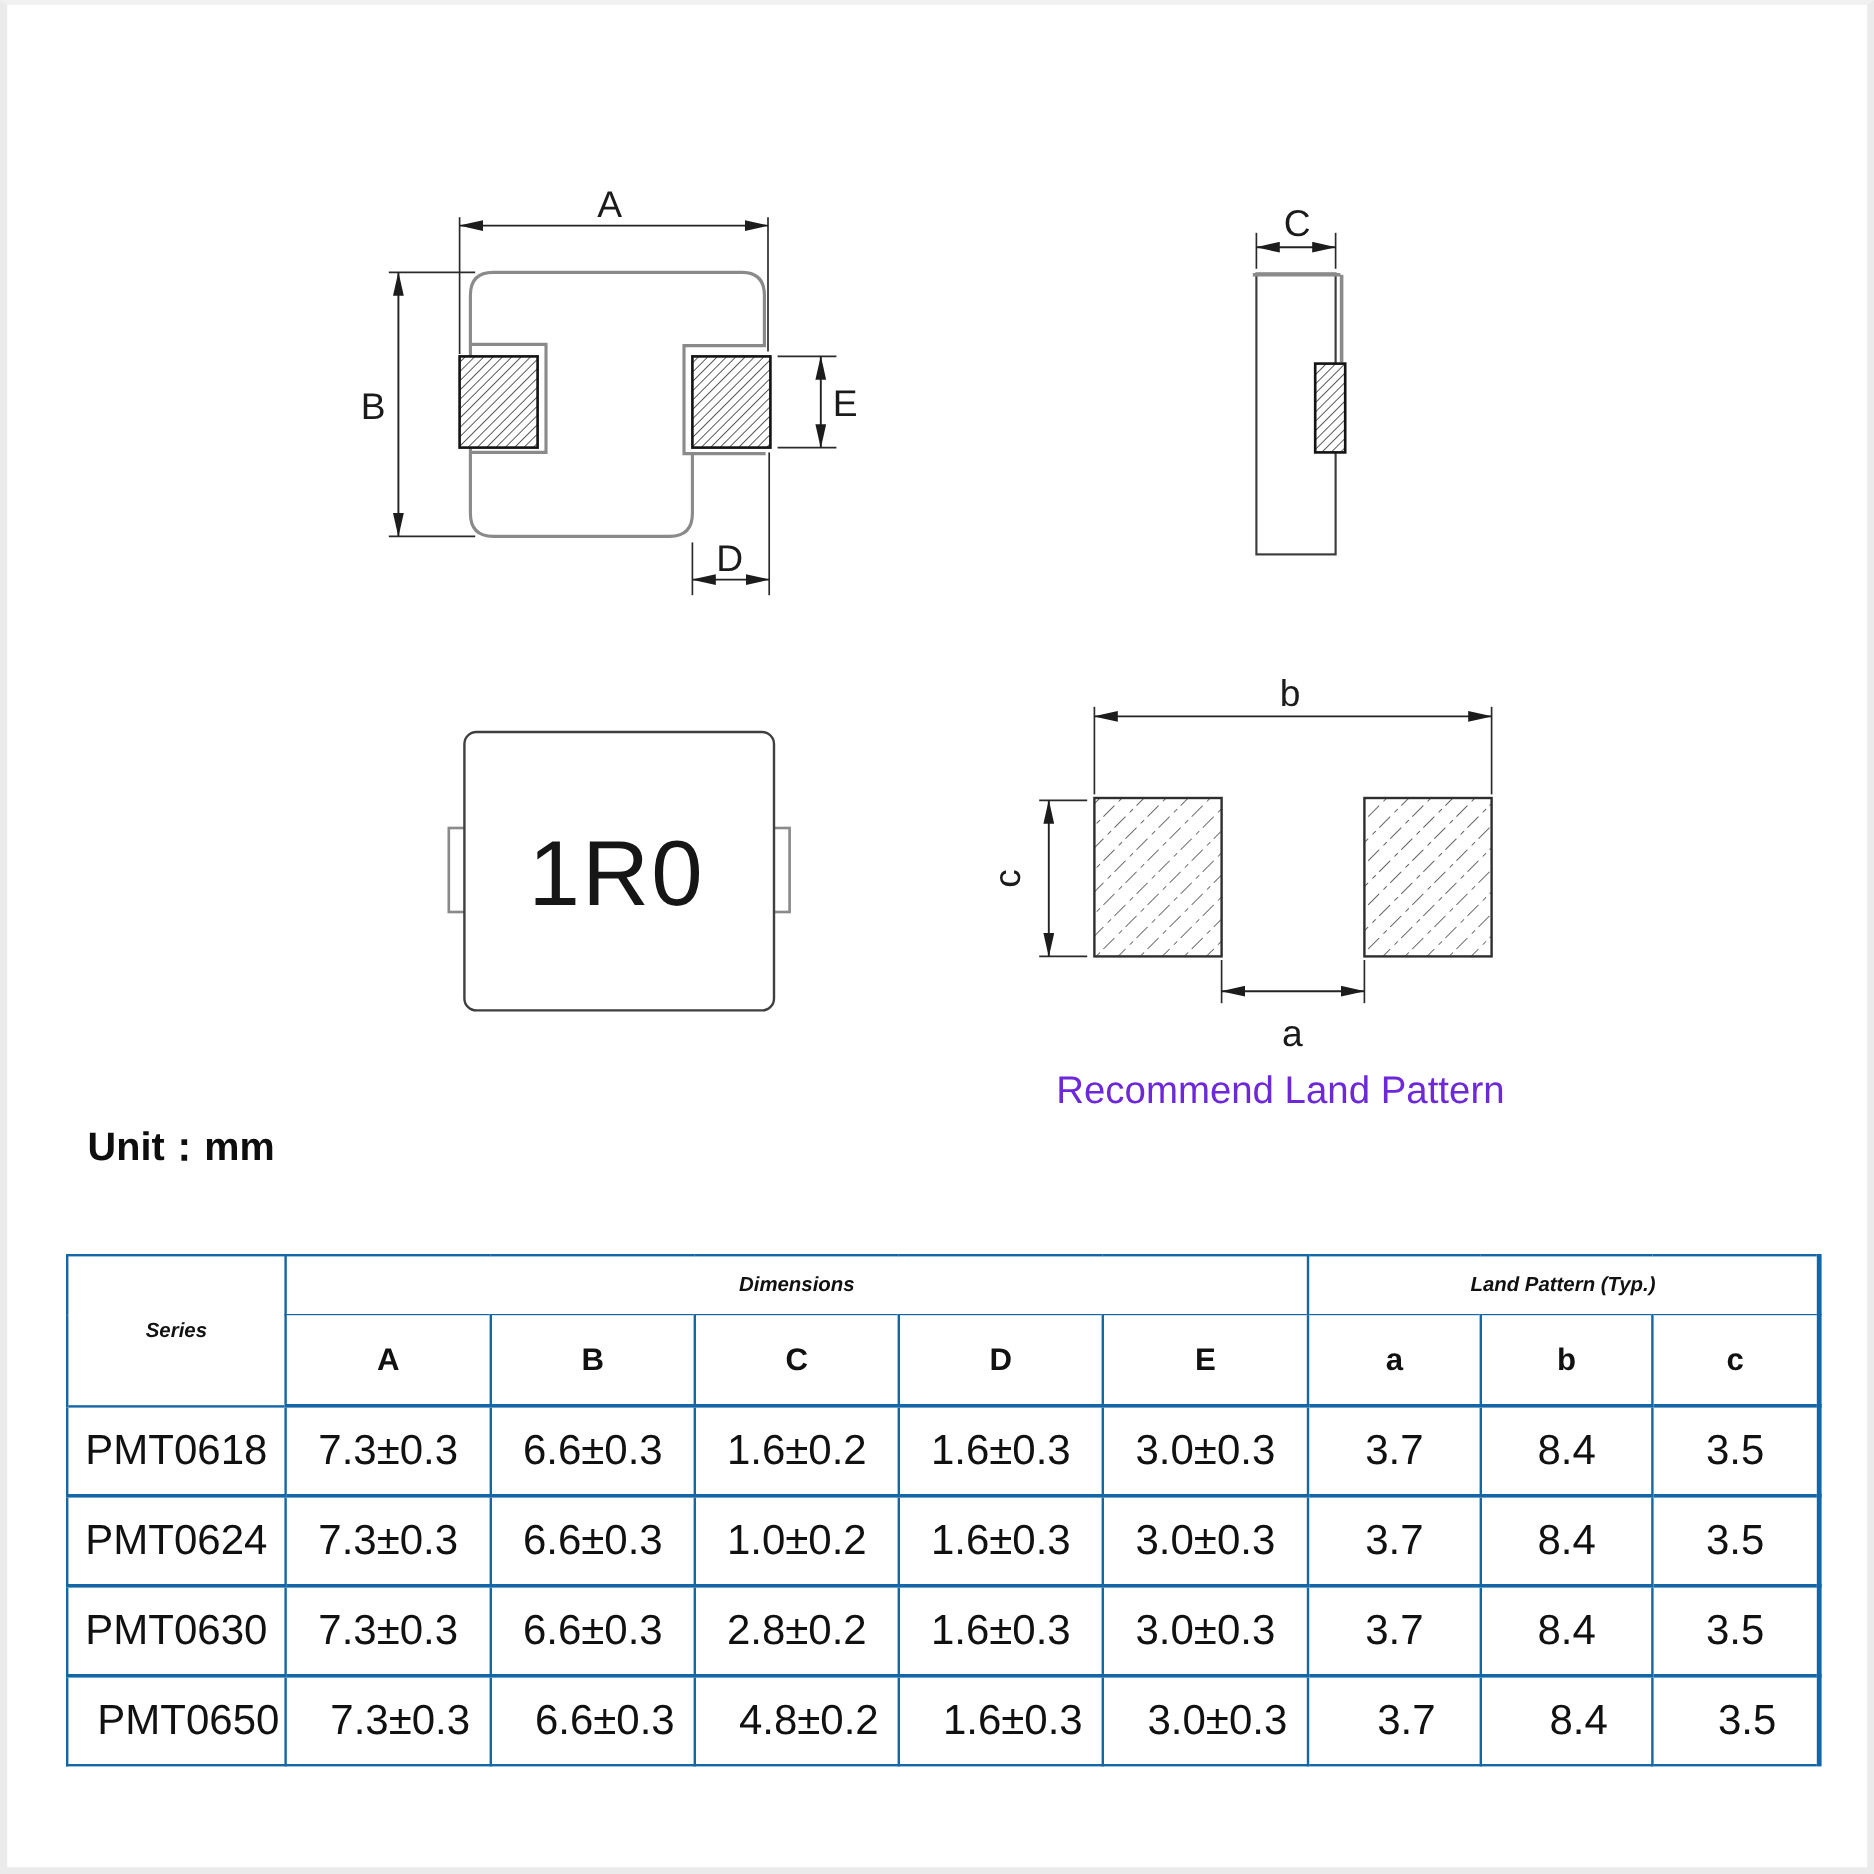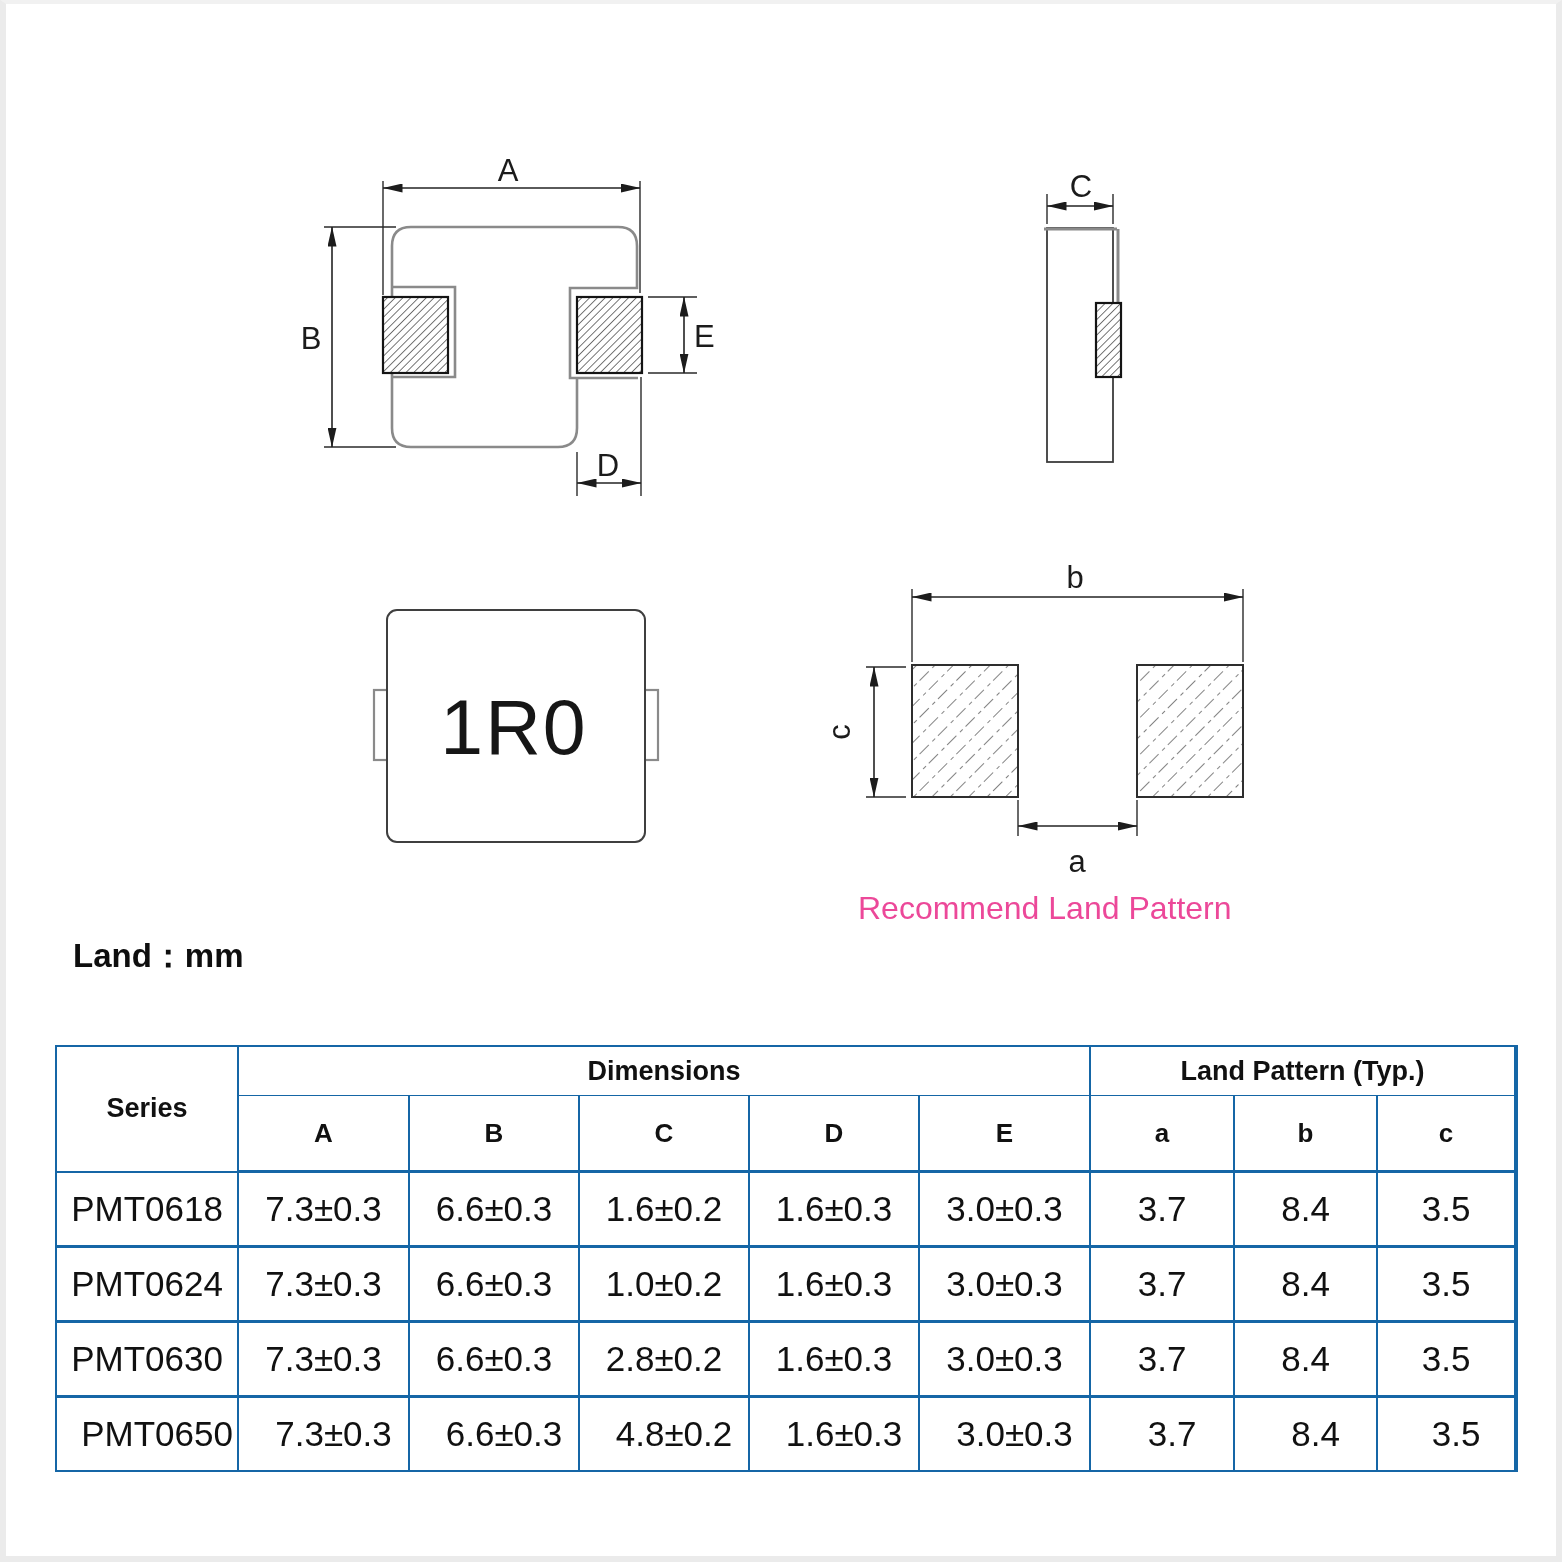--- a/index.html
+++ b/index.html
@@ -13,29 +13,29 @@
   .dimline{stroke:#232323;stroke-width:1.6;fill:none;}
   .extline{stroke:#2a2a2a;stroke-width:1.4;fill:none;}
   .bodygray{stroke:#8a8a8a;stroke-width:2.6;fill:none;}
   .bodygray-thin{stroke:#8a8a8a;stroke-width:2.2;fill:#fff;}
   .bodydark{stroke:#3c3c3c;stroke-width:1.8;fill:#fff;}
   .padfront{stroke:#141414;stroke-width:2.2;}
   .padland{stroke:#2e2e2e;stroke-width:2;}
   .dimlabel{font-family:"Liberation Sans",sans-serif;font-size:31px;fill:#1b1b1b;}
   .marking{font-family:"Liberation Sans",sans-serif;font-size:77px;fill:#161616;letter-spacing:2px;}
 
-  #land-caption{position:absolute;left:858px;top:890px;width:418px;text-align:left;
-                font-size:32px;color:#ec4899;}
+  #land-caption{position:absolute;left:858px;top:890px;width:418px;text-align:center;
+                font-size:32px;color:#6d28d9;}
   #unit-label{position:absolute;left:73px;top:934px;font-size:33px;font-weight:bold;color:#0e0e0e;}
 
   #dim-table{position:absolute;left:55px;top:1045px;width:1460px;border-collapse:collapse;
              table-layout:fixed;text-align:center;}
   #dim-table th,#dim-table td{border:2px solid #1566a6;padding:0;vertical-align:middle;}
   #dim-table{border:2px solid #1566a6;border-right:4px solid #1566a6;}
-  #dim-table tr.h1 th{height:48px;border-bottom-width:1px;font-size:27px;}
+  #dim-table tr.h1 th{height:48px;border-bottom-width:1px;font-size:17px;font-style:italic;}
   #dim-table tr.h2 th{height:74px;border-top-width:1px;border-bottom:3px solid #1566a6;font-size:26px;}
   #dim-table th.series-head{font-size:26px;}
   #dim-table td{height:72px;border-bottom:3px solid #1566a6;font-size:35px;font-weight:400;}
   #dim-table tr:last-child td{border-bottom-width:2px;padding-left:20px;}
 </style>
 </head>
 <body>
 
 <div id="canvas">
 
@@ -121,21 +121,21 @@
 
       <path class="extline" d="M1018,800 V836"></path>
       <path class="extline" d="M1137,800 V836"></path>
       <path class="dimline" d="M1018,826 H1137" marker-start="url(#arw)" marker-end="url(#arw)"></path>
       <text class="dimlabel" x="1077" y="872" text-anchor="middle">a</text>
     </g>
   </svg>
 
   <div id="land-caption">Recommend Land Pattern</div>
 
-  <div id="unit-label">Land：mm</div>
+  <div id="unit-label">Unit：mm</div>
 
   <table id="dim-table">
     <colgroup>
       <col style="width:182px">
         <col style="width:171px">
         <col style="width:170px">
       <col style="width:170px">
         <col style="width:170px">
         <col style="width:171px">
       <col style="width:144px">

